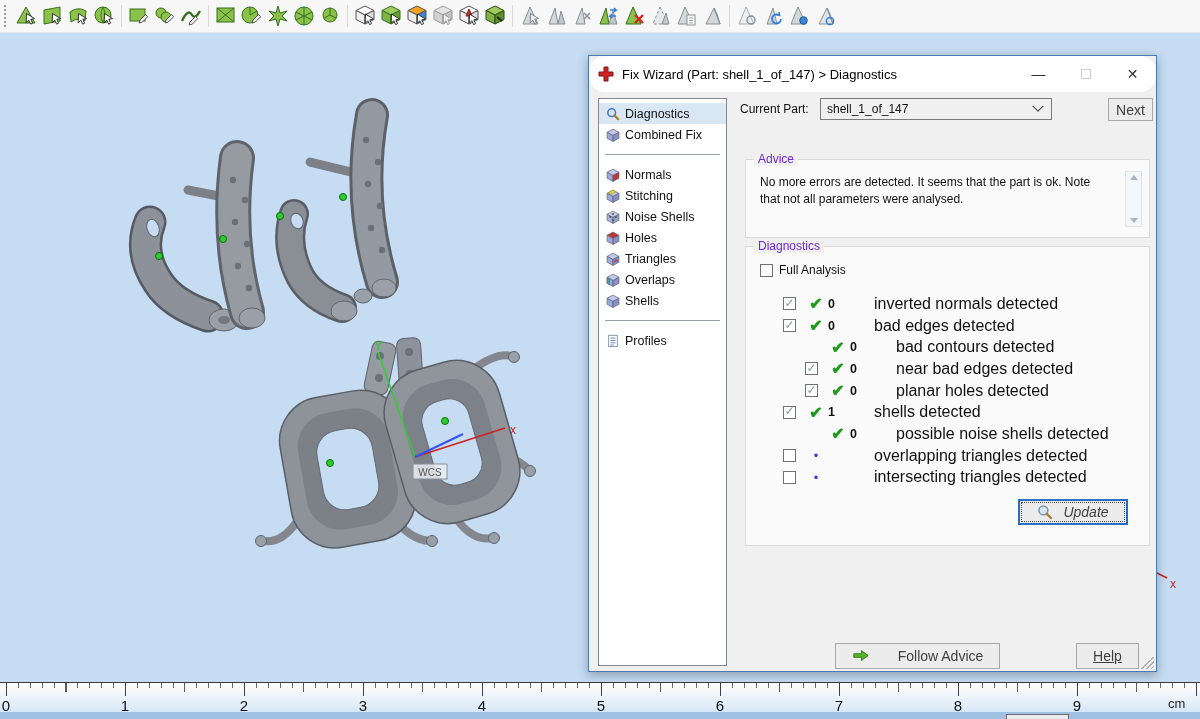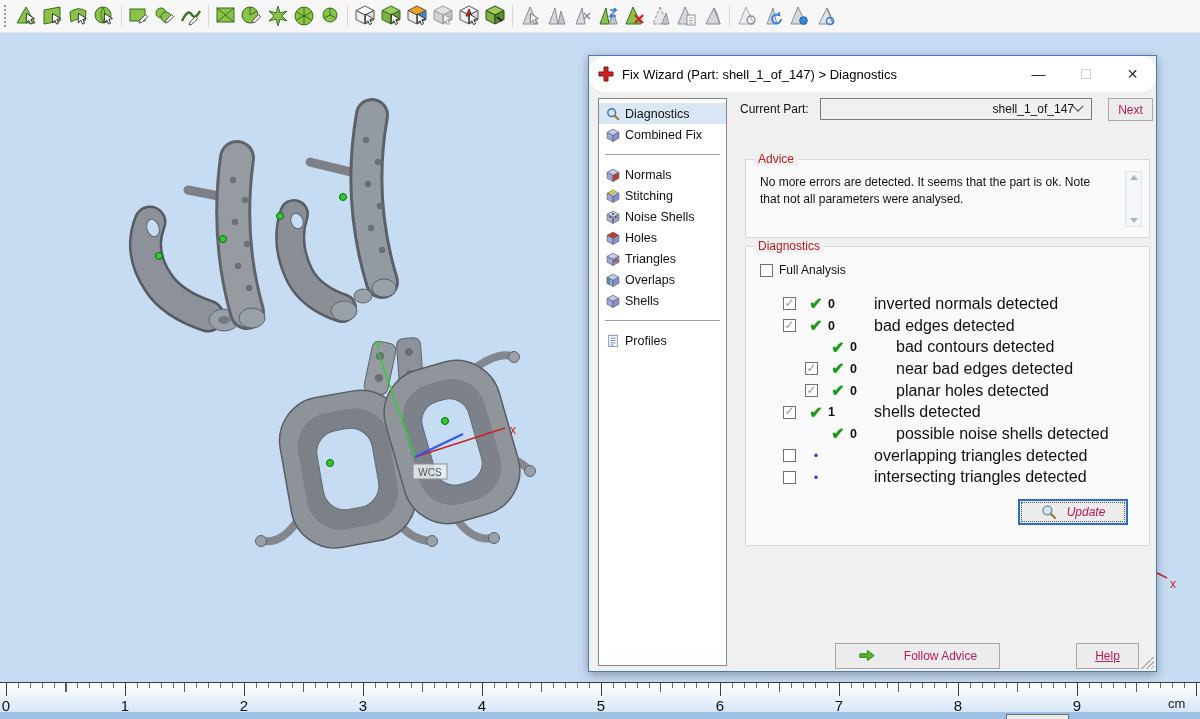--- a/index.html
+++ b/index.html
@@ -57,37 +57,37 @@
   
   .listbox { position:absolute; left:9px; top:6px; width:129px; bottom:5px;
     background:#fff; border:1px solid #828790; padding-top:4px; }
   .litem { height:21px; display:flex; align-items:center; gap:5px;
     padding-left:7px; font-size:12.5px; color:#111; cursor:default; }
   .litem.sel { background:#d9e7f5; }
   .lsep { height:1px; background:#9aa0a8; margin:9px 6px; }
 
   
   .cp-label { position:absolute; left:151px; top:10px; font-size:12px; color:#111; }
-  .combo { position:absolute; left:231px; top:6px; width:272px; height:22px;
-    background:#f0f0f0; border:1px solid #7a7a7a; display:flex; align-items:center;text-align:right; }
+  .combo { position:absolute; left:231px; top:6px; width:232px; height:22px;
+    background:#f0f0f0; border:1px solid #7a7a7a; display:flex; align-items:center; }
   .combo .val { flex:1 1 auto; font-size:12px; padding-left:6px; color:#111; }
   .chev { width:8px; height:8px; border-right:1.5px solid #444;
     border-bottom:1.5px solid #444; transform:rotate(45deg) translate(-2px,-2px);
     margin-right:9px; }
-  .btn { background:#ececec; border:1px solid #a8a8a8; font-size:12px; color:#be185d;
+  .btn { background:#ececec; border:1px solid #a8a8a8; font-size:14px; color:#404040;
     font-family:"Liberation Sans", sans-serif; display:flex; align-items:center;
     justify-content:center; }
   .nextbtn { position:absolute; left:519px; top:6px; width:45px; height:23px; }
 
   
   .group { position:absolute; border:1px solid #d9d9d9; background:#fafafa; }
   .g-advice { left:156px; top:67px; width:405px; height:79px; }
   .g-diag { left:156px; top:154px; width:405px; height:300px; }
   .glabel { position:absolute; top:-8px; left:8px; background:#f0f0f0;
-    padding:0 4px; font-size:12px; color:#b91c1c; }
+    padding:0 4px; font-size:12px; color:#6d28d9; }
   .advtext { position:absolute; left:14px; top:14px; width:332px; font-size:12px;
     color:#111; line-height:1.45; }
   .advscroll { position:absolute; right:7px; top:11px; bottom:10px; width:17px;
     background:#f4f7fa; border:1px solid #e3e3e3; display:flex; flex-direction:column;
     justify-content:space-between; align-items:center; padding:3px 0; }
   .sarr { width:0; height:0; border-left:4px solid transparent;
     border-right:4px solid transparent; }
   .sarr.up { border-bottom:5px solid #aab4be; }
   .sarr.dn { border-top:5px solid #aab4be; }
 

